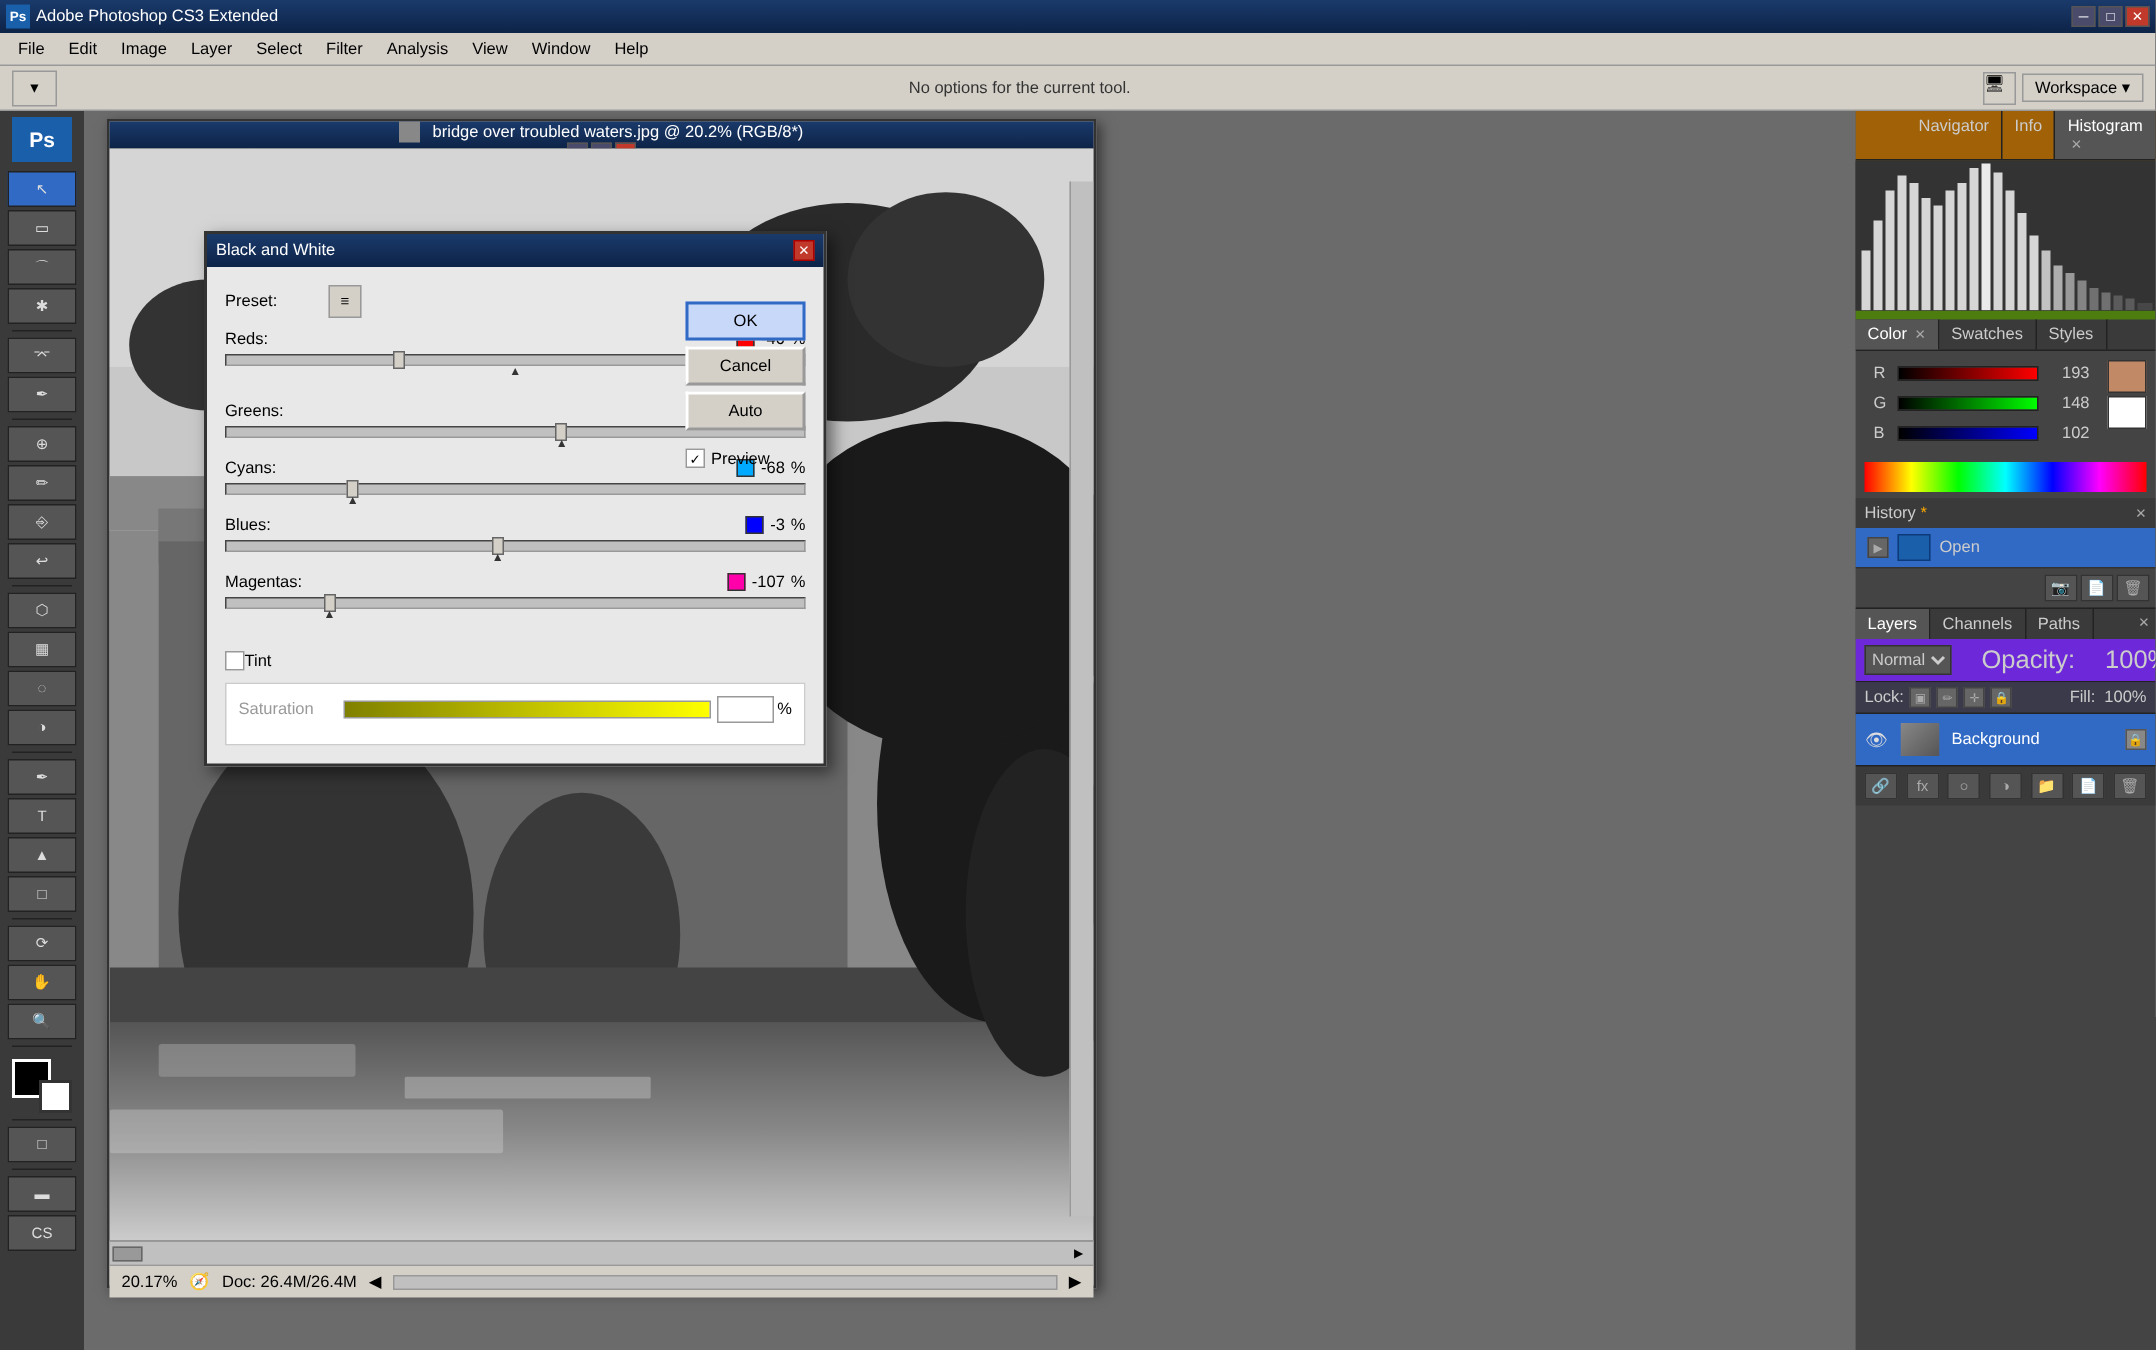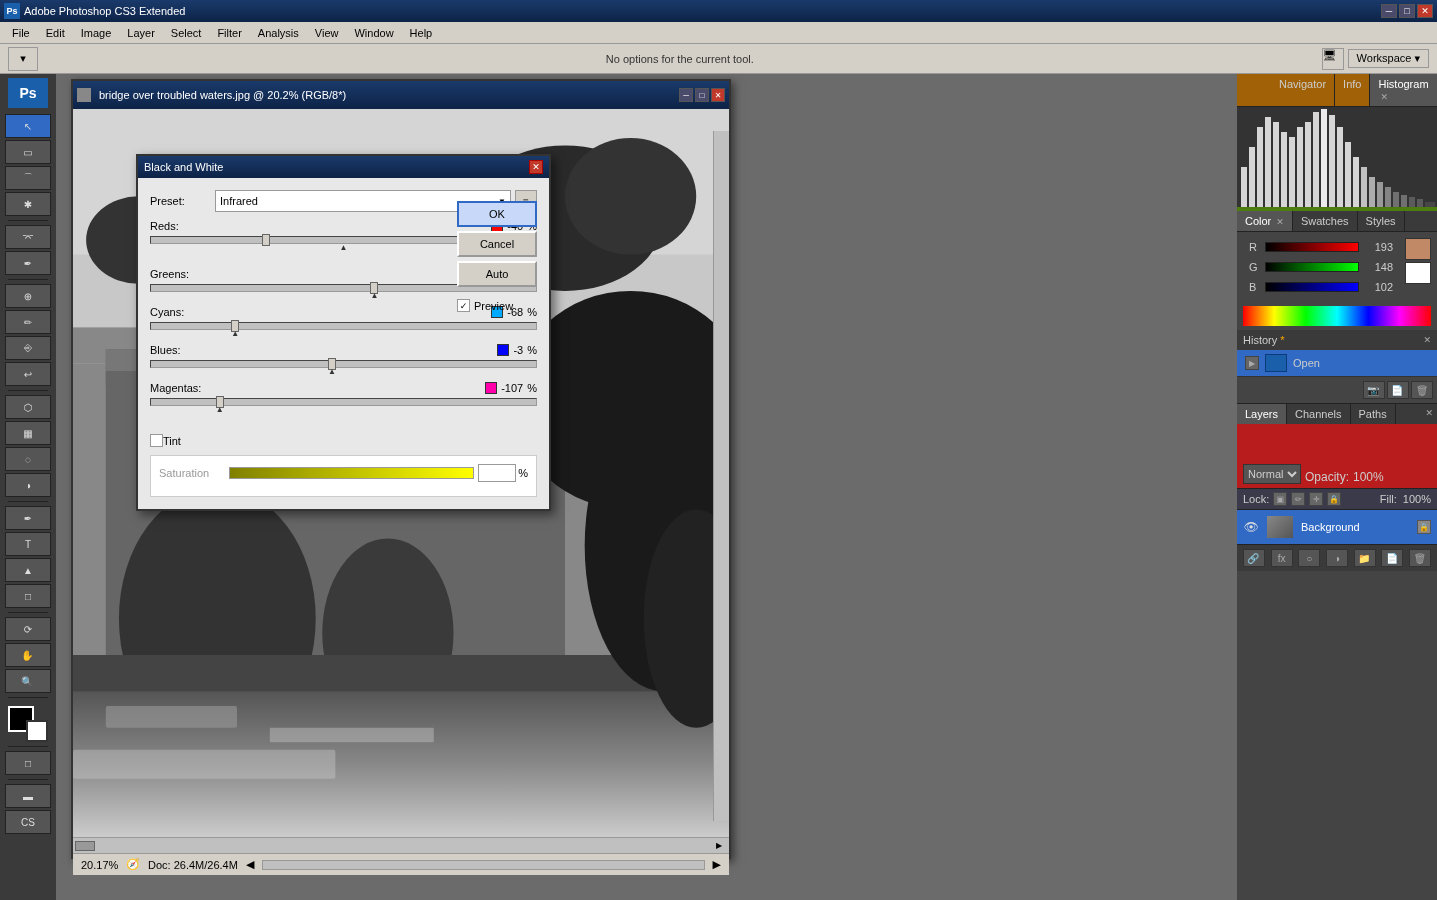--- a/index.html
+++ b/index.html
@@ -33,21 +33,21 @@
     .ps-logo { width: 40px; height: 30px; background: #1a5faa; display: flex; align-items: center; justify-content: center; color: white; font-weight: bold; font-size: 14px; margin-bottom: 4px; }
     .color-swatch { width: 40px; height: 36px; position: relative; margin-top: 4px; }
     .fg-color { position: absolute; top: 0; left: 0; width: 26px; height: 26px; background: #000; border: 2px solid white; cursor: pointer; }
     .bg-color { position: absolute; bottom: 0; right: 0; width: 22px; height: 22px; background: white; border: 2px solid #333; cursor: pointer; }
 
     
     #canvas-area { flex: 1; background: #6b6b6b; position: relative; overflow: hidden; }
 
     
     #image-window { position: absolute; top: 5px; left: 15px; width: 660px; height: 780px; background: #c0c0c0; border: 2px solid #333; box-shadow: 3px 3px 8px rgba(0,0,0,0.5); }
-    #image-title-bar { background: linear-gradient(to bottom, #1a3a6b, #0d2347); height: 28px; display: flex; align-items: center; justify-content: space-between; padding: 0 4px; color: white; font-size: 11px; }
+    #image-title-bar { background: linear-gradient(to bottom, #1a3a6b, #0d2347); height: 18px; display: flex; align-items: center; justify-content: space-between; padding: 0 4px; color: white; font-size: 11px; flex-direction: column; }
     #image-title-icon { width: 14px; height: 14px; background: #888; margin-right: 4px; }
     #image-title-btns { display: flex; gap: 2px; }
     .img-btn { width: 14px; height: 14px; border: 1px solid #555; background: #4a4a6a; display: flex; align-items: center; justify-content: center; font-size: 8px; color: white; cursor: pointer; }
     .img-btn.close { background: #c0392b; }
     #image-content { width: 100%; height: calc(100% - 48px); overflow: hidden; position: relative; background: #888; }
     #image-scrollbar-h { height: 16px; background: #c0c0c0; border-top: 1px solid #999; display: flex; align-items: center; padding: 0 2px; }
     #image-scrollbar-v { width: 16px; position: absolute; right: 0; top: 22px; bottom: 16px; background: #c0c0c0; border-left: 1px solid #999; }
     #image-status { height: 22px; background: #d4d0c8; border-top: 1px solid #999; display: flex; align-items: center; padding: 0 8px; font-size: 11px; gap: 8px; }
 
     
@@ -87,21 +87,21 @@
     .panel-tabs { display: flex; background: #a16207; border-bottom: 1px solid #222; padding-left: 34px; }
     .panel-tab { padding: 4px 8px; font-size: 11px; color: #ccc; cursor: pointer; border-right: 1px solid #222; }
     .panel-tab.active { background: #555; color: white; }
     .panel-tab-close { margin-left: 2px; font-size: 9px; color: #aaa; }
     
     
     #histogram-panel { height: 100px; background: #333; position: relative; overflow: hidden; }
     
     
     #color-panel { background: #444; }
-    .color-panel-tabs { display: flex; background: #3a3a3a; border-bottom: 1px solid #222; border-top: 4px solid #4d7c0f; }
+    .color-panel-tabs { display: flex; background: #3a3a3a; border-bottom: 1px solid #222; border-top: 6px solid #4d7c0f; }
     .rgb-row { display: flex; align-items: center; padding: 3px 6px; gap: 4px; }
     .rgb-label { color: #ccc; font-size: 11px; width: 12px; }
     .rgb-slider-track { flex: 1; height: 10px; border: 1px solid #222; }
     .rgb-r { background: linear-gradient(to right, #000, #f00); }
     .rgb-g { background: linear-gradient(to right, #000, #0f0); }
     .rgb-b { background: linear-gradient(to right, #000, #00f); }
     .rgb-value { color: #ccc; font-size: 11px; width: 30px; text-align: right; }
     .color-spectrum { height: 20px; background: linear-gradient(to right, #f00, #ff0, #0f0, #0ff, #00f, #f0f, #f00); margin: 4px 6px; }
 
     
@@ -115,23 +115,23 @@
     .history-text { color: #ccc; font-size: 11px; }
     .history-icon { width: 14px; height: 14px; background: #666; border: 1px solid #444; flex-shrink: 0; display: flex; align-items: center; justify-content: center; font-size: 8px; color: #aaa; }
     .history-controls { display: flex; justify-content: flex-end; padding: 4px; gap: 2px; border-top: 1px solid #333; }
     .history-ctrl-btn { width: 22px; height: 18px; background: #555; border: 1px solid #333; display: flex; align-items: center; justify-content: center; font-size: 10px; color: #aaa; cursor: pointer; }
 
     
     #layers-panel { background: #444; flex: 1; }
     .layers-header { display: flex; background: #3a3a3a; border-top: 1px solid #222; }
     .layers-tab { padding: 4px 8px; font-size: 11px; color: #ccc; cursor: pointer; border-right: 1px solid #222; }
     .layers-tab.active { background: #555; color: white; }
-    .layers-controls { display: flex; align-items: flex-end; padding: 4px 6px; gap: 4px; background: #b91c1c; border-bottom: 1px solid #222; }
+    .layers-controls { display: flex; align-items: flex-start; padding: 4px 6px; gap: 20px; background: #6d28d9; border-bottom: 1px solid #222; }
     .layers-ctrl-select { background: #555; border: 1px solid #333; color: #ccc; font-size: 11px; height: 20px; }
-    .layers-ctrl-label { color: #ccc; font-size: 12px; margin-top: 42px; }
+    .layers-ctrl-label { color: #ccc; font-size: 17px; }
     .layers-lock-row { display: flex; align-items: center; padding: 3px 6px; gap: 4px; background: #3a3a4a; border-bottom: 1px solid #222; }
     .lock-icon { width: 14px; height: 14px; background: #666; border: 1px solid #444; display: flex; align-items: center; justify-content: center; font-size: 8px; color: #aaa; cursor: pointer; }
     .layers-fill { color: #ccc; font-size: 11px; margin-left: auto; }
     .layer-item { display: flex; align-items: center; padding: 4px 6px; gap: 6px; cursor: pointer; background: #316ac5; }
     .layer-vis { width: 16px; height: 16px; display: flex; align-items: center; justify-content: center; font-size: 12px; color: #ddd; cursor: pointer; }
     .layer-thumb { width: 30px; height: 26px; background: linear-gradient(135deg, #888, #555); border: 2px solid #316ac5; flex-shrink: 0; }
     .layer-name { color: white; font-size: 11px; flex: 1; }
     .layer-lock { width: 14px; height: 14px; background: #888; border: 1px solid #555; display: flex; align-items: center; justify-content: center; font-size: 8px; }
     .layers-footer { display: flex; justify-content: space-between; padding: 4px 6px; background: #3a3a3a; border-top: 1px solid #222; }
     .layer-btn { width: 22px; height: 18px; background: #555; border: 1px solid #333; display: flex; align-items: center; justify-content: center; font-size: 10px; color: #aaa; cursor: pointer; }
@@ -297,24 +297,20 @@
 
     <div id="bw-dialog">
       <div id="bw-title">
         <span>Black and White</span>
         <div class="bw-close">✕</div>
       </div>
       <div id="bw-body">
 
         <div class="bw-row">
           <div class="bw-label">Preset:</div>
-          <div class="bw-preset">
-            <span>Infrared</span>
-            <span class="bw-preset-arrow">▼</span>
-          </div>
           <div class="bw-icon">≡</div>
         </div>
 
         <div style="display:flex;">
           <div style="flex:1;">
 
             <div class="slider-row slider-reds">
               <div class="slider-label-row">
                 <span class="slider-name">Reds:</span>
                 <div style="display:flex;align-items:center;gap:4px;">

